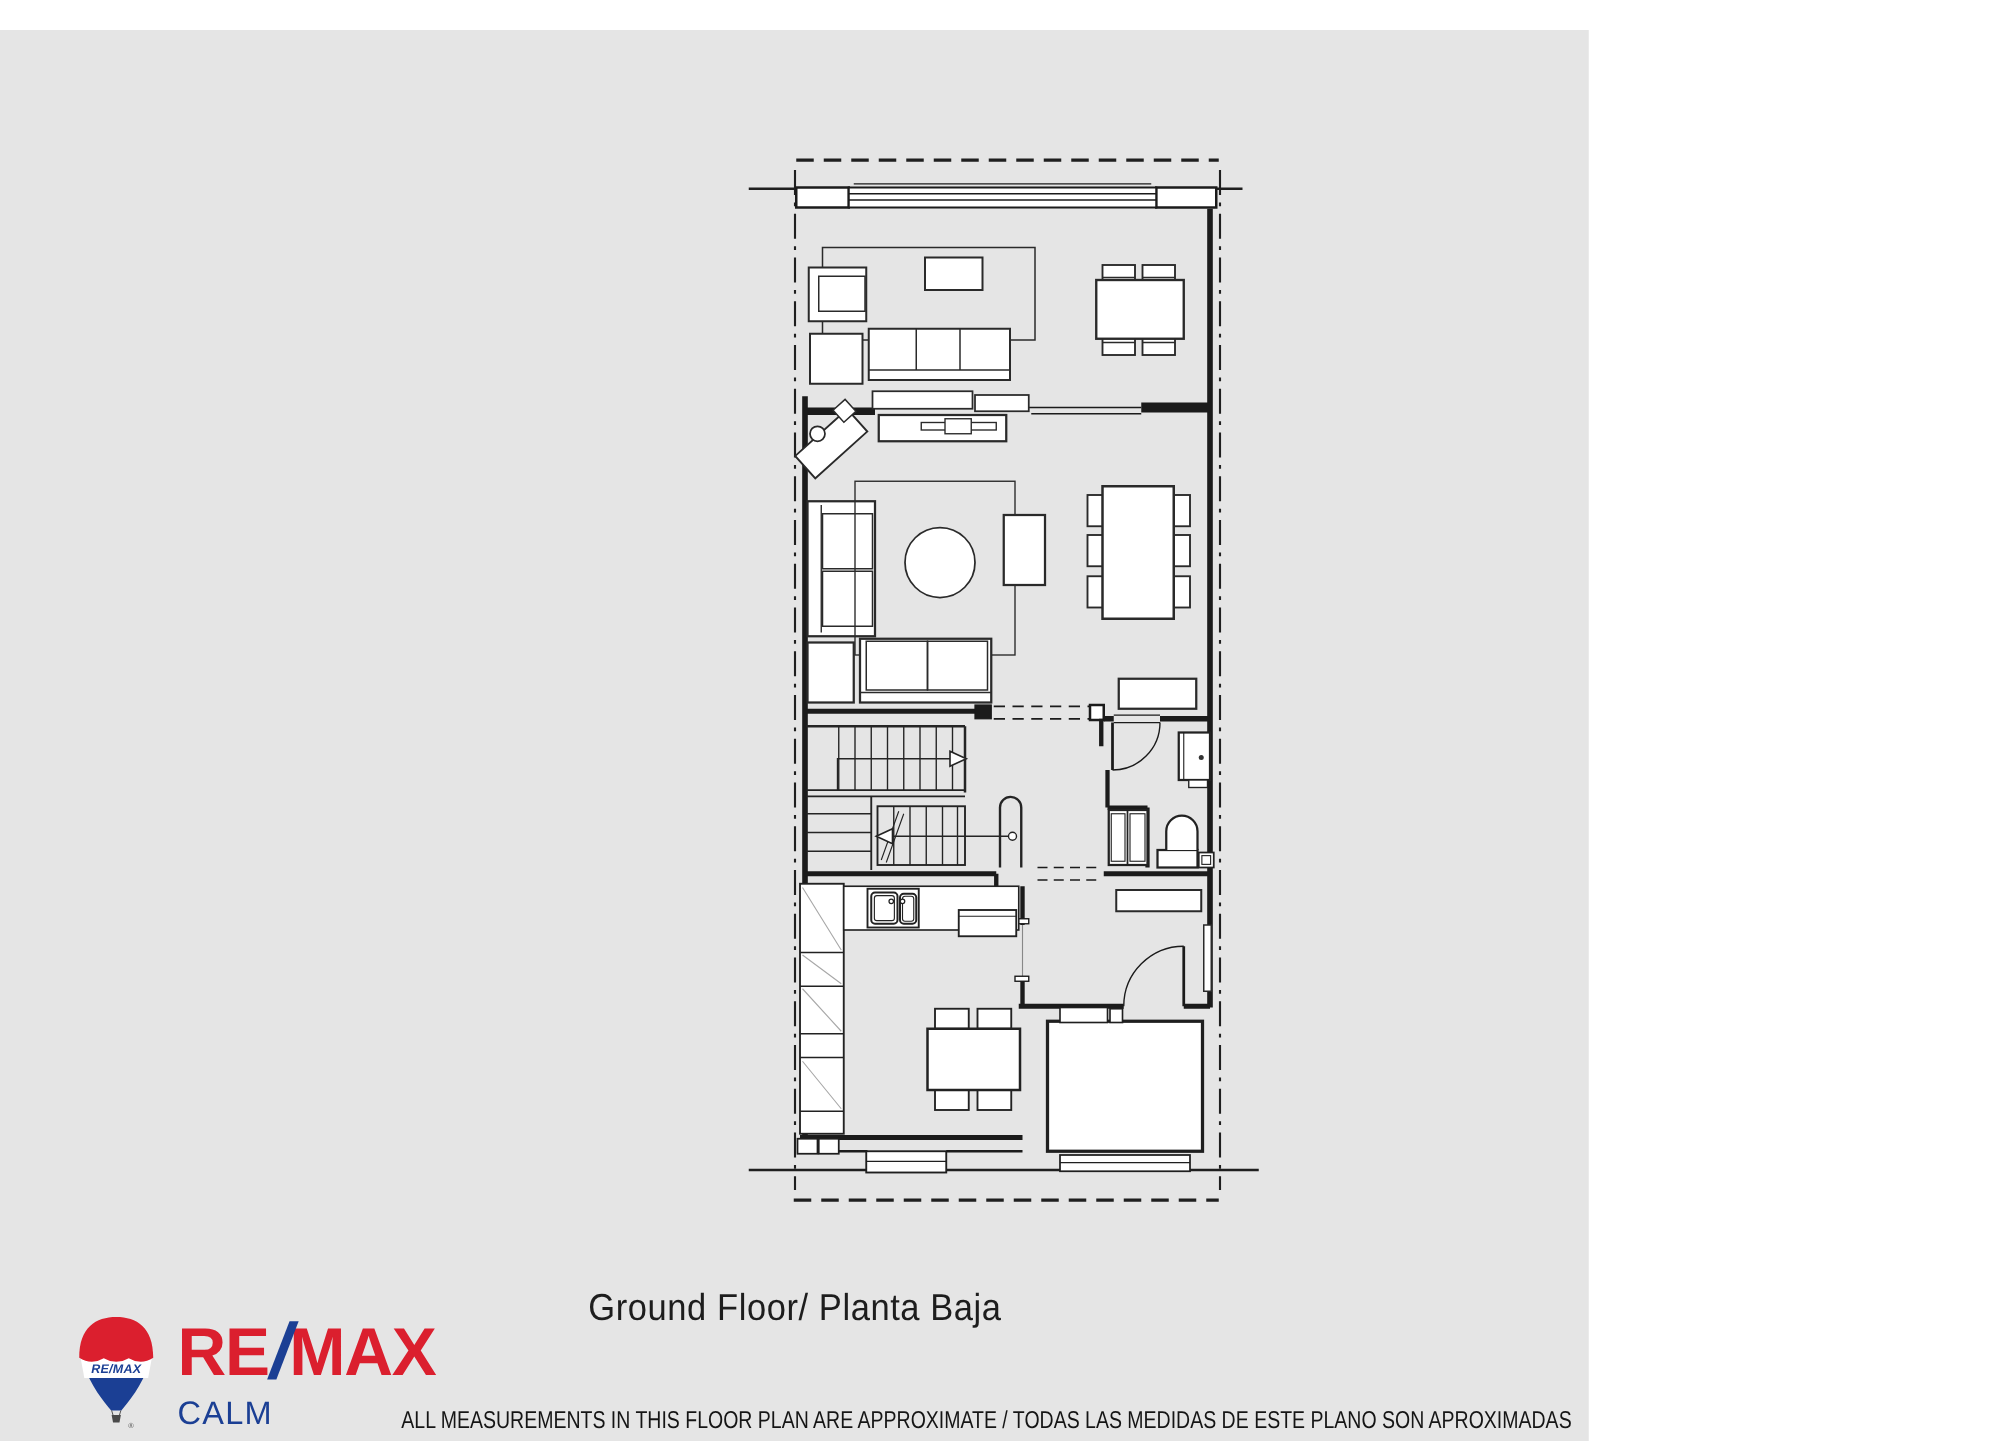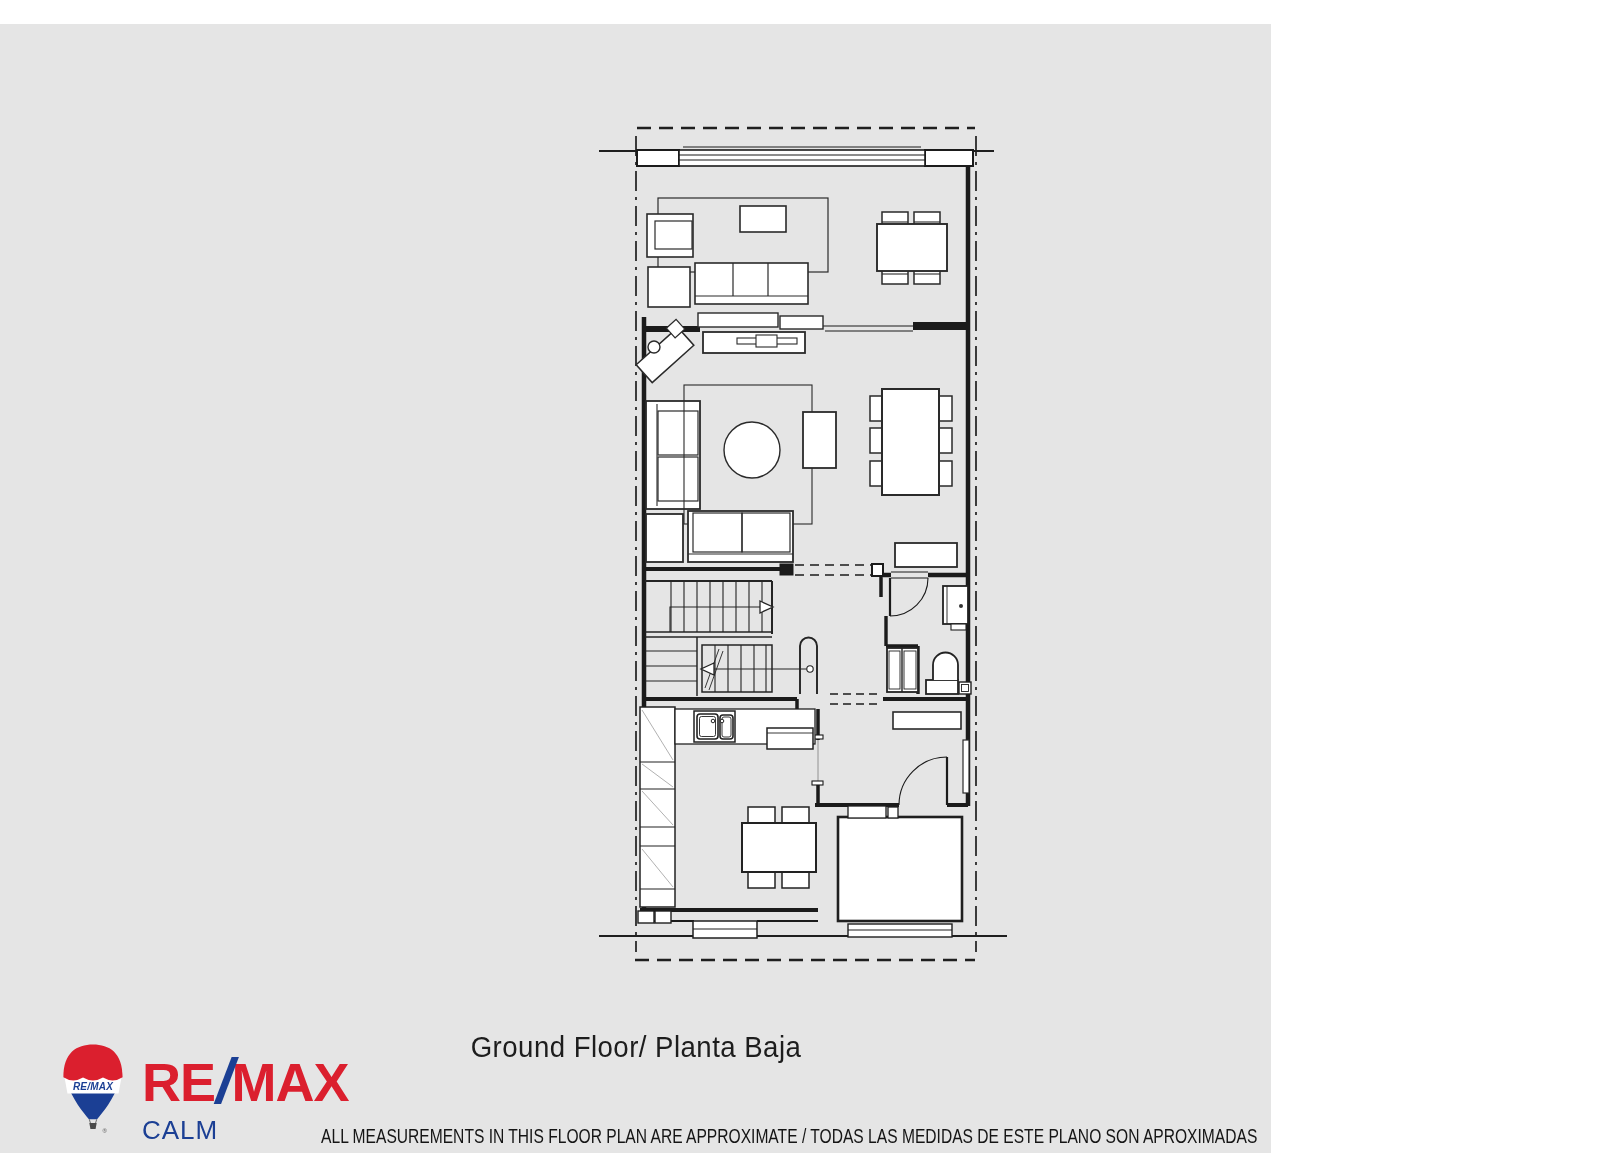--- a/index.html
+++ b/index.html
@@ -3,21 +3,21 @@
 <meta charset="utf-8">
 <style>
   html,body{margin:0;padding:0;background:#fff;}
   .page{position:relative;width:1271px;height:1153px;background:#e5e5e5;overflow:hidden;
         font-family:"Liberation Sans",sans-serif;margin-top:24px;}
   .plan-svg{position:absolute;left:0;top:0;width:1600px;height:1153px;}
   .caption{position:absolute;left:50%;top:1006px;transform:translateX(-50%) scaleX(0.92);
            font-size:30px;color:#1d1d1d;letter-spacing:0.5px;white-space:nowrap;font-weight:400;}
   .disclaimer{position:absolute;right:14px;top:1101px;font-size:19.5px;color:#151515;
               transform:scaleX(0.8);transform-origin:right center;white-space:nowrap;font-weight:400;}
-  .logo{position:absolute;left:56px;top:1008px;display:flex;align-items:center;}
+  .logo{position:absolute;left:56px;top:1008px;display:flex;align-items:flex-end;}
   .balloon{width:74px;height:96px;flex:0 0 auto;}
   .logo-text{margin-left:12px;padding-top:16px;}
   .wordmark{font-weight:bold;font-size:54px;line-height:1;letter-spacing:-1px;white-space:nowrap;}
   .wordmark .red{color:#DB1F2E;}
   .wordmark .slash{color:#1B3F94;font-style:italic;font-size:1.16em;font-weight:bold;
                    display:inline-block;transform:translateY(2px);margin:0 -1px 0 1px;}
   .office{color:#1B3F94;font-weight:normal;font-size:26px;letter-spacing:1px;margin-top:4px;}
 </style>
 </head>
 <body>

